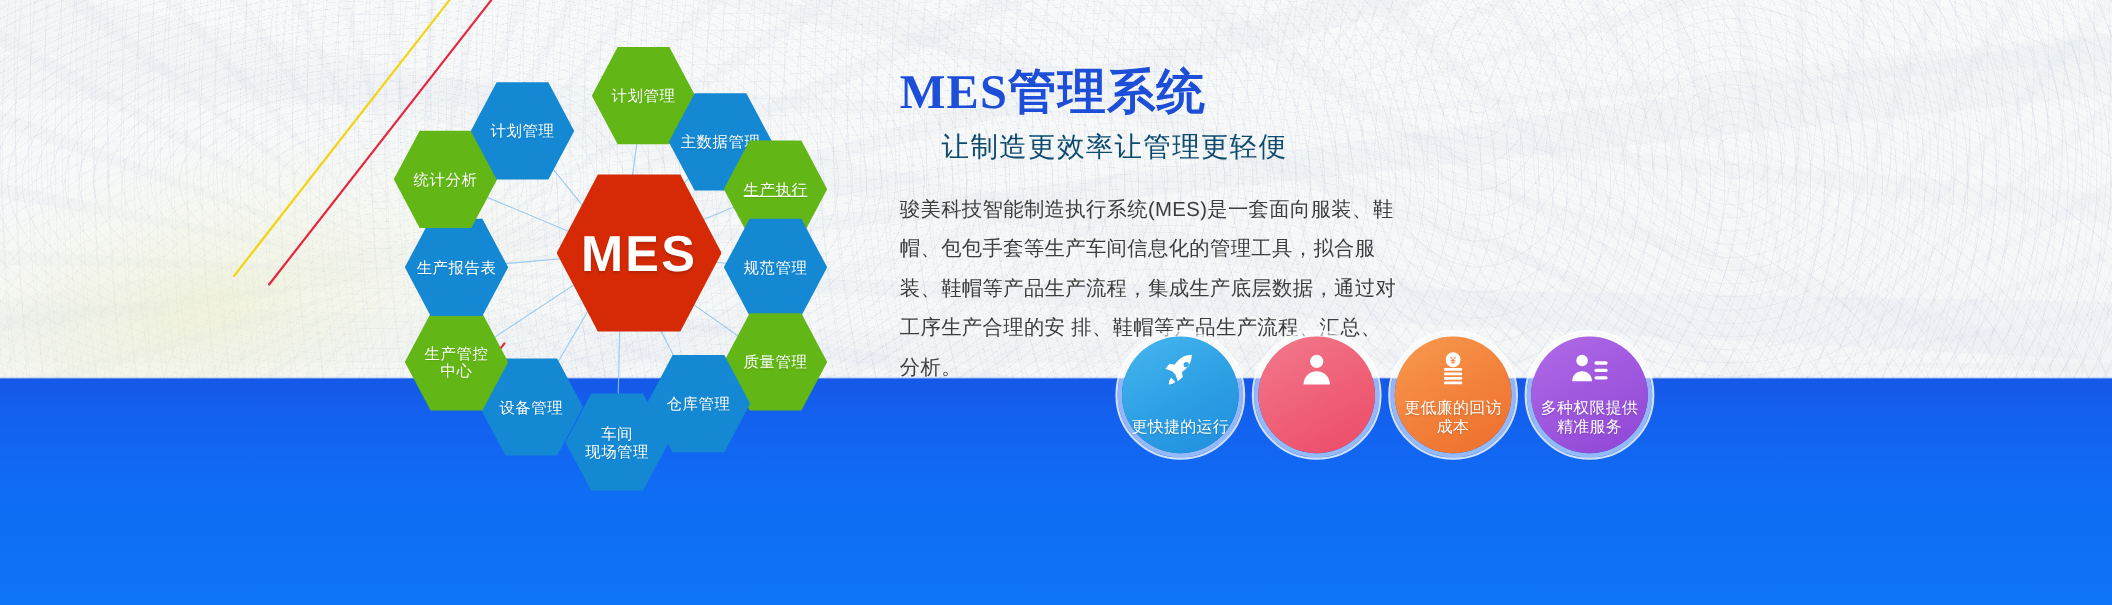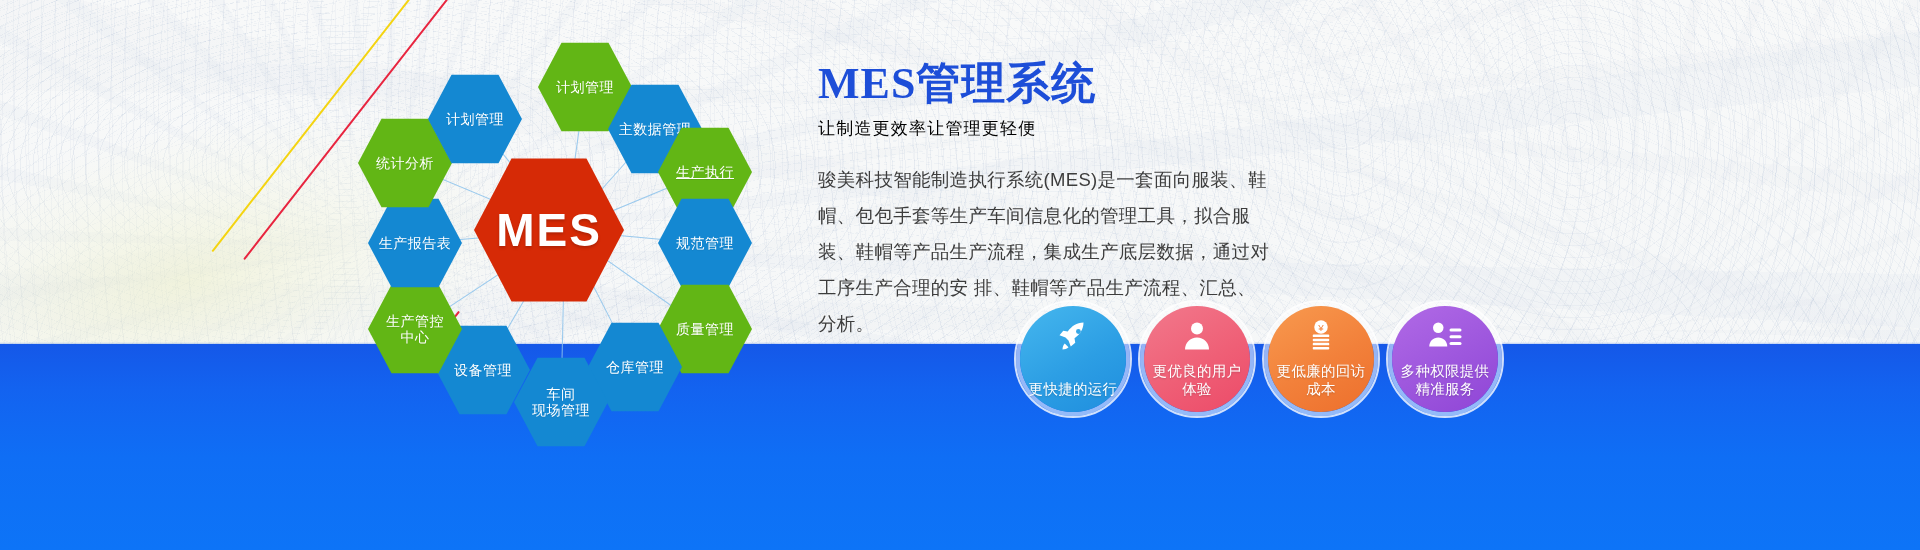--- a/index.html
+++ b/index.html
@@ -79,21 +79,21 @@
     opacity:.9;
   }
   
   #copy { position:absolute; left:818px; top:60px; width:700px; }
   #title {
     font-family:"Liberation Serif","DejaVu Serif",serif;
     font-weight:bold; font-size:44px; color:#1d4ed8; letter-spacing:1px;
     line-height:1.08;
   }
   #subtitle {
-    margin-top:9px; font-size:17px; color:#000000; letter-spacing:1.2px;
+    margin-top:9px; font-size:25px; color:#0c4a6e; letter-spacing:1.2px;margin-left:38px;
   }
   #para {
     margin-top:22px; width:452px;
     font-size:18.5px; line-height:1.95; color:#3d3d3d; letter-spacing:.3px;
   }
   
   #badges { position:absolute; left:1020px; top:306px; display:flex; gap:18px; }
   .badge {
     width:106px; height:106px; border-radius:50%;
     display:flex; flex-direction:column; align-items:center; justify-content:flex-end;
@@ -183,21 +183,21 @@
         <div class="hex small blue" style="left: 38px; top: 186px;">
           <span>生产报告表</span>
         </div>
         <div class="hex small green" style="left: 28px; top: 106px;">
           <span>统计分析</span>
         </div>
         <div class="hex small blue" style="left: 98px; top: 62px;">
           <span>计划管理</span>
         </div>
       </div>
-    <div class="hex center red" id="hex-center" style="left:144px; top:144px;text-align:right;">MES</div>
+    <div class="hex center red" id="hex-center" style="left:176px; top:144px;text-align:right;">MES</div>
   </div>
 
   <div id="copy">
     <h1 id="title">MES管理系统</h1>
     <div id="subtitle">让制造更效率让管理更轻便</div>
     <p id="para">骏美科技智能制造执行系统(MES)是一套面向服装、鞋帽、包包手套等生产车间信息化的管理工具，拟合服装、鞋帽等产品生产流程，集成生产底层数据，通过对工序生产合理的安 排、鞋帽等产品生产流程、汇总、分析。</p>
   </div>
 
   <div id="badges">
       <div class="badge b1">
@@ -211,21 +211,20 @@
         <div class="b-label">更快捷的运行</div>
       </div>
       <div class="badge b2">
         <div class="ring"></div>
         <div class="b-icon">
           <svg viewBox="0 0 48 48" fill="#fff">
             <circle cx="24" cy="14" r="8"></circle>
             <path d="M8 42c0-9 7-16 16-16s16 7 16 16z"></path>
           </svg>
         </div>
-        <div class="b-label">更优良的用户<br>体验</div>
       </div>
       <div class="badge b3">
         <div class="ring"></div>
         <div class="b-icon">
           <svg viewBox="0 0 48 48" fill="#fff">
             <circle cx="24" cy="12" r="9"></circle>
             <text x="24" y="17" font-size="13" text-anchor="middle" fill="#f2803a" font-family="sans-serif">¥</text>
             <rect x="13" y="22" width="22" height="3.4" rx="1.2"></rect>
             <rect x="13" y="27.5" width="22" height="3.4" rx="1.2"></rect>
             <rect x="13" y="33" width="22" height="3.4" rx="1.2"></rect>

